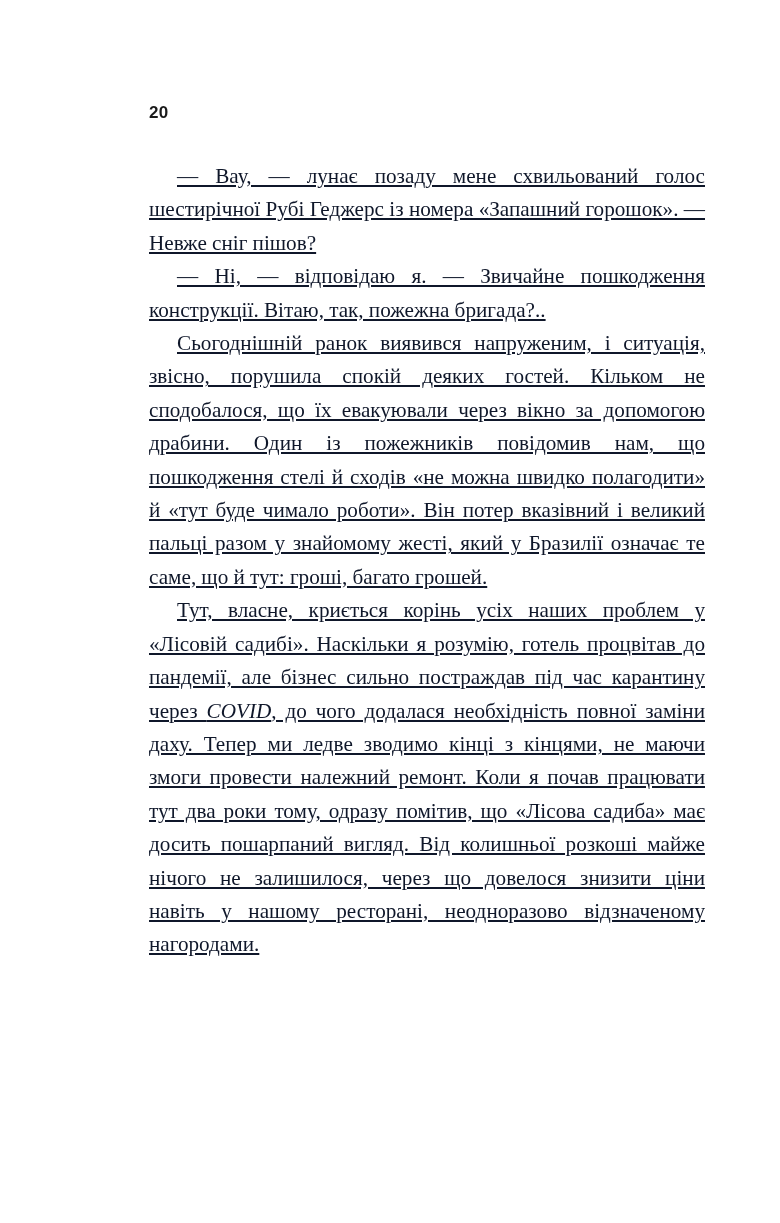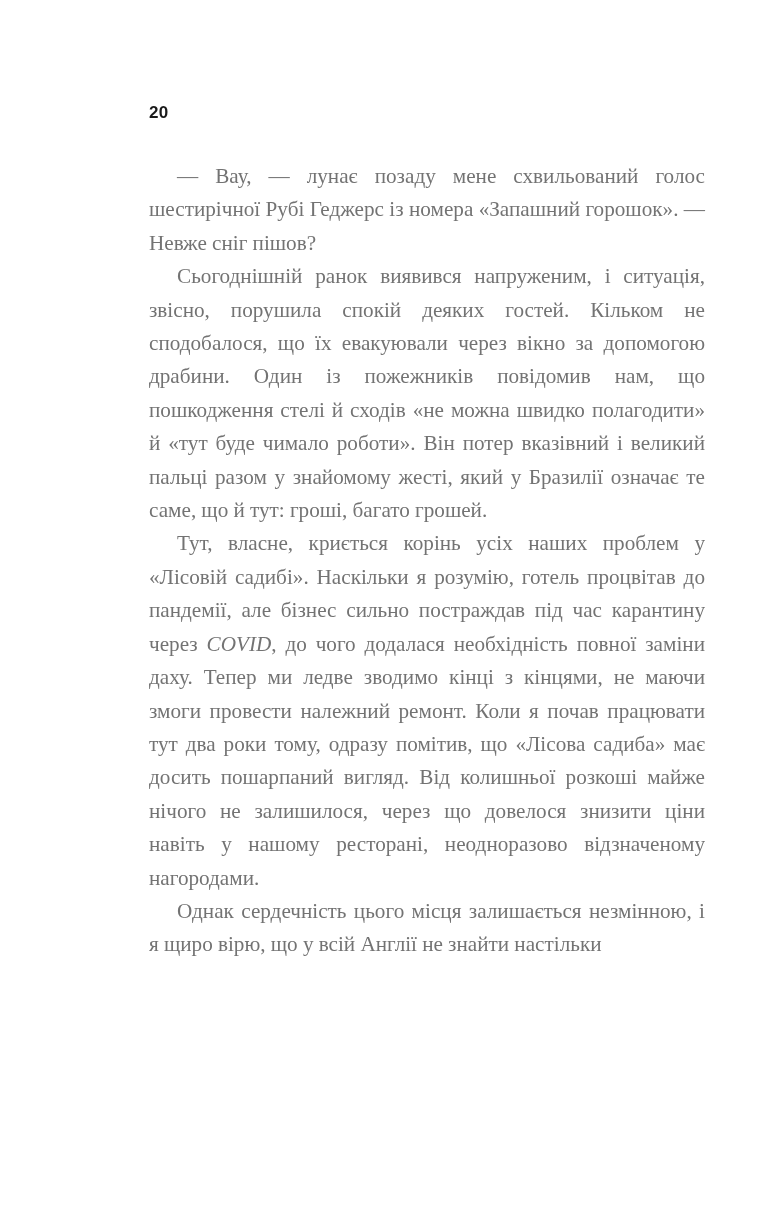--- a/index.html
+++ b/index.html
@@ -42,24 +42,25 @@
     top: 160px;
     width: 556px;
   }
 
   p.para {
     margin: 0;
     font-size: 21.2px;
     line-height: 33.4px;
     text-align: justify;
     text-justify: inter-word;
-    color: #737373;
+    color: #0f172a;
     hyphens: manual;
     -webkit-hyphens: manual;
     word-spacing: -0.1px;
+    text-decoration: underline;
   }
 
   p.indent {
     text-indent: 28px;
   }
 
   p.noindent {
     text-indent: 0;
   }
 
@@ -80,23 +81,23 @@
 <body>
 
 <div class="page">
 
   <div class="folio">20</div>
 
   <div class="textblock">
 
     <p class="para indent">— Вау, — лунає позаду мене схвильований голос шестирічної Рубі Геджерс із номера «Запашний горошок». — Невже сніг пішов?</p>
 
+    <p class="para indent">— Ні, — відповідаю я. — Звичайне пошкодження конструкції. Вітаю, так, пожежна бригада?..</p>
 
 
     <p class="para indent">Сьогоднішній ранок виявився напруженим, і ситуація, звісно, порушила спокій деяких гостей. Кільком не сподобалося, що їх евакуювали через вікно за допомогою драбини. Один із пожежників повідомив нам, що пошкодження стелі й сходів «не можна швидко полагодити» й «тут буде чимало роботи». Він потер вказівний і великий пальці разом у знайомому жесті, який у Бразилії означає те саме, що й тут: гроші, багато грошей.</p>
 
     <p class="para indent"><span>Тут, власне, криється корінь усіх наших проблем у «Лісовій садибі». Наскільки я розумію, готель процвітав до пандемії, але бізнес сильно постраждав під час карантину через </span><em class="it">COVID</em><span>, до чого додалася необхідність повної заміни даху. Тепер ми ледве зводимо кінці з кінцями, не маючи змоги провести належний ремонт. Коли я почав працювати тут два роки тому, одразу помітив, що «Лісова садиба» має досить пошарпаний вигляд. Від колишньої розкоші майже нічого не залишилося, через що довелося знизити ціни навіть у нашому ресторані, неодноразово відзначеному нагородами.</span></p>
 
-    <p class="para indent">Однак сердечність цього місця залишається незмінною, і я щиро вірю, що у всій Англії не знайти настільки</p>
 
   </div>
 
 </div>
 
 </body></html>

